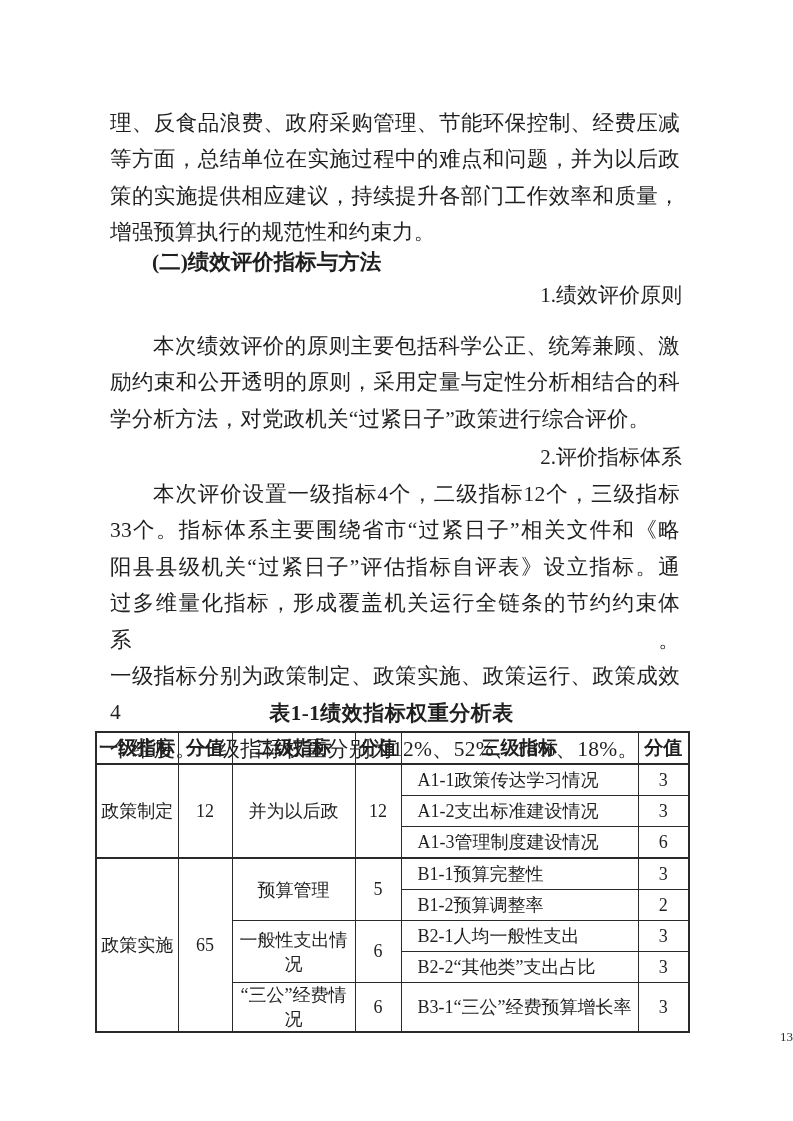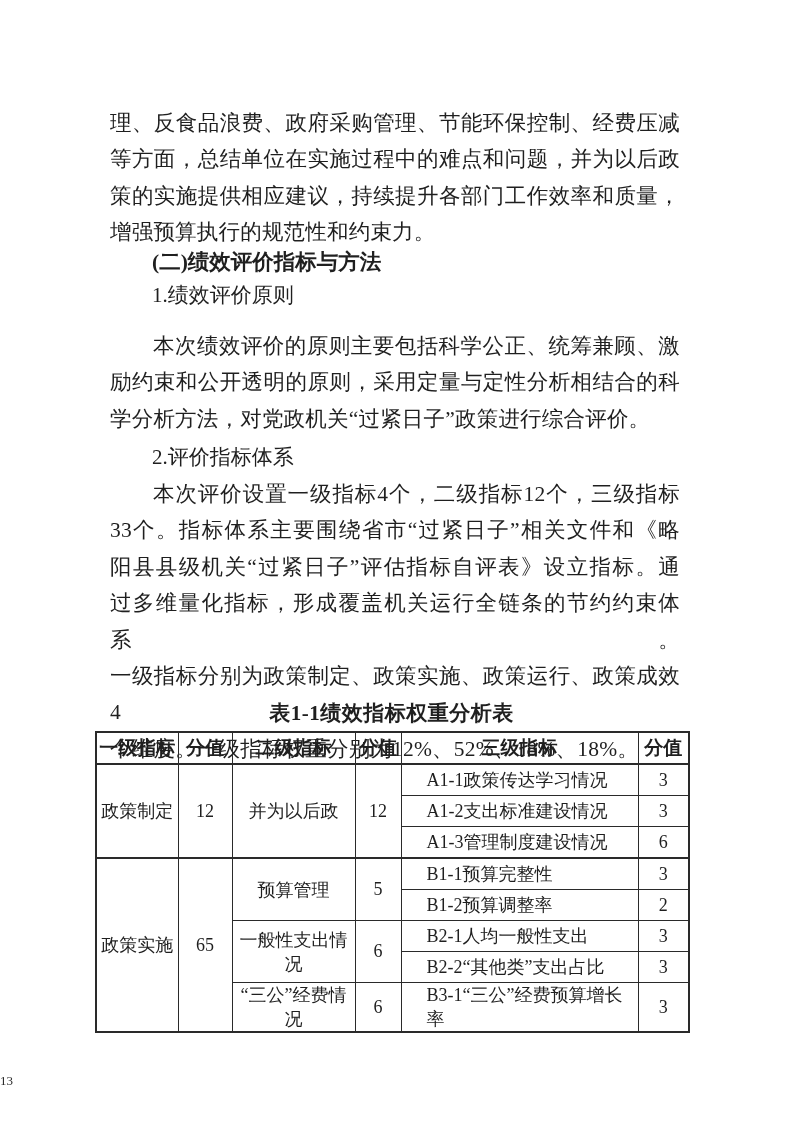--- a/index.html
+++ b/index.html
@@ -35,20 +35,21 @@
     font-weight:bold;
     top:249px;
   }
   .subheading {
     position:absolute;
     left:110px; width:572px;
     text-indent:42px;
     font-size:21px;
     line-height:26px;
     top:282px;
+    text-align:right;
   }
   .sub2 { top:444px; }
 
   .table-title {
     position:absolute;
     left:95px; width:593px;
     top:699px;
     text-align:center;
     font-size:21px;
     font-weight:bold;
@@ -75,32 +76,31 @@
   }
   .score-table thead th {
     font-family:"Liberation Sans","DejaVu Sans",sans-serif;
     font-weight:bold;
     font-size:19px;
     height:30px;
     border-bottom:2px solid #2a2a2a;
   }
   .score-table td.c-l3 {
     text-align:left;
-    padding-left:25px;
+    padding-left:16px;
   }
   .score-table tr.group-start td { border-top:2px solid #2a2a2a; }
 
   .page-number {
     position:absolute;
     left:0; width:100%;
     top:1029px;
-    text-align:left;
+    text-align:right;
     font-size:13px;
     color:#2a2a2a;
-    margin-top:44px;
   }
 </style>
 </head>
 <body>
 
 <div class="page">
 
   <div class="para p-cont">
       <div class="line first">理、反食品浪费、政府采购管理、节能环保控制、经费压减</div>
       <div class="line">等方面，总结单位在实施过程中的难点和问题，并为以后政</div>

